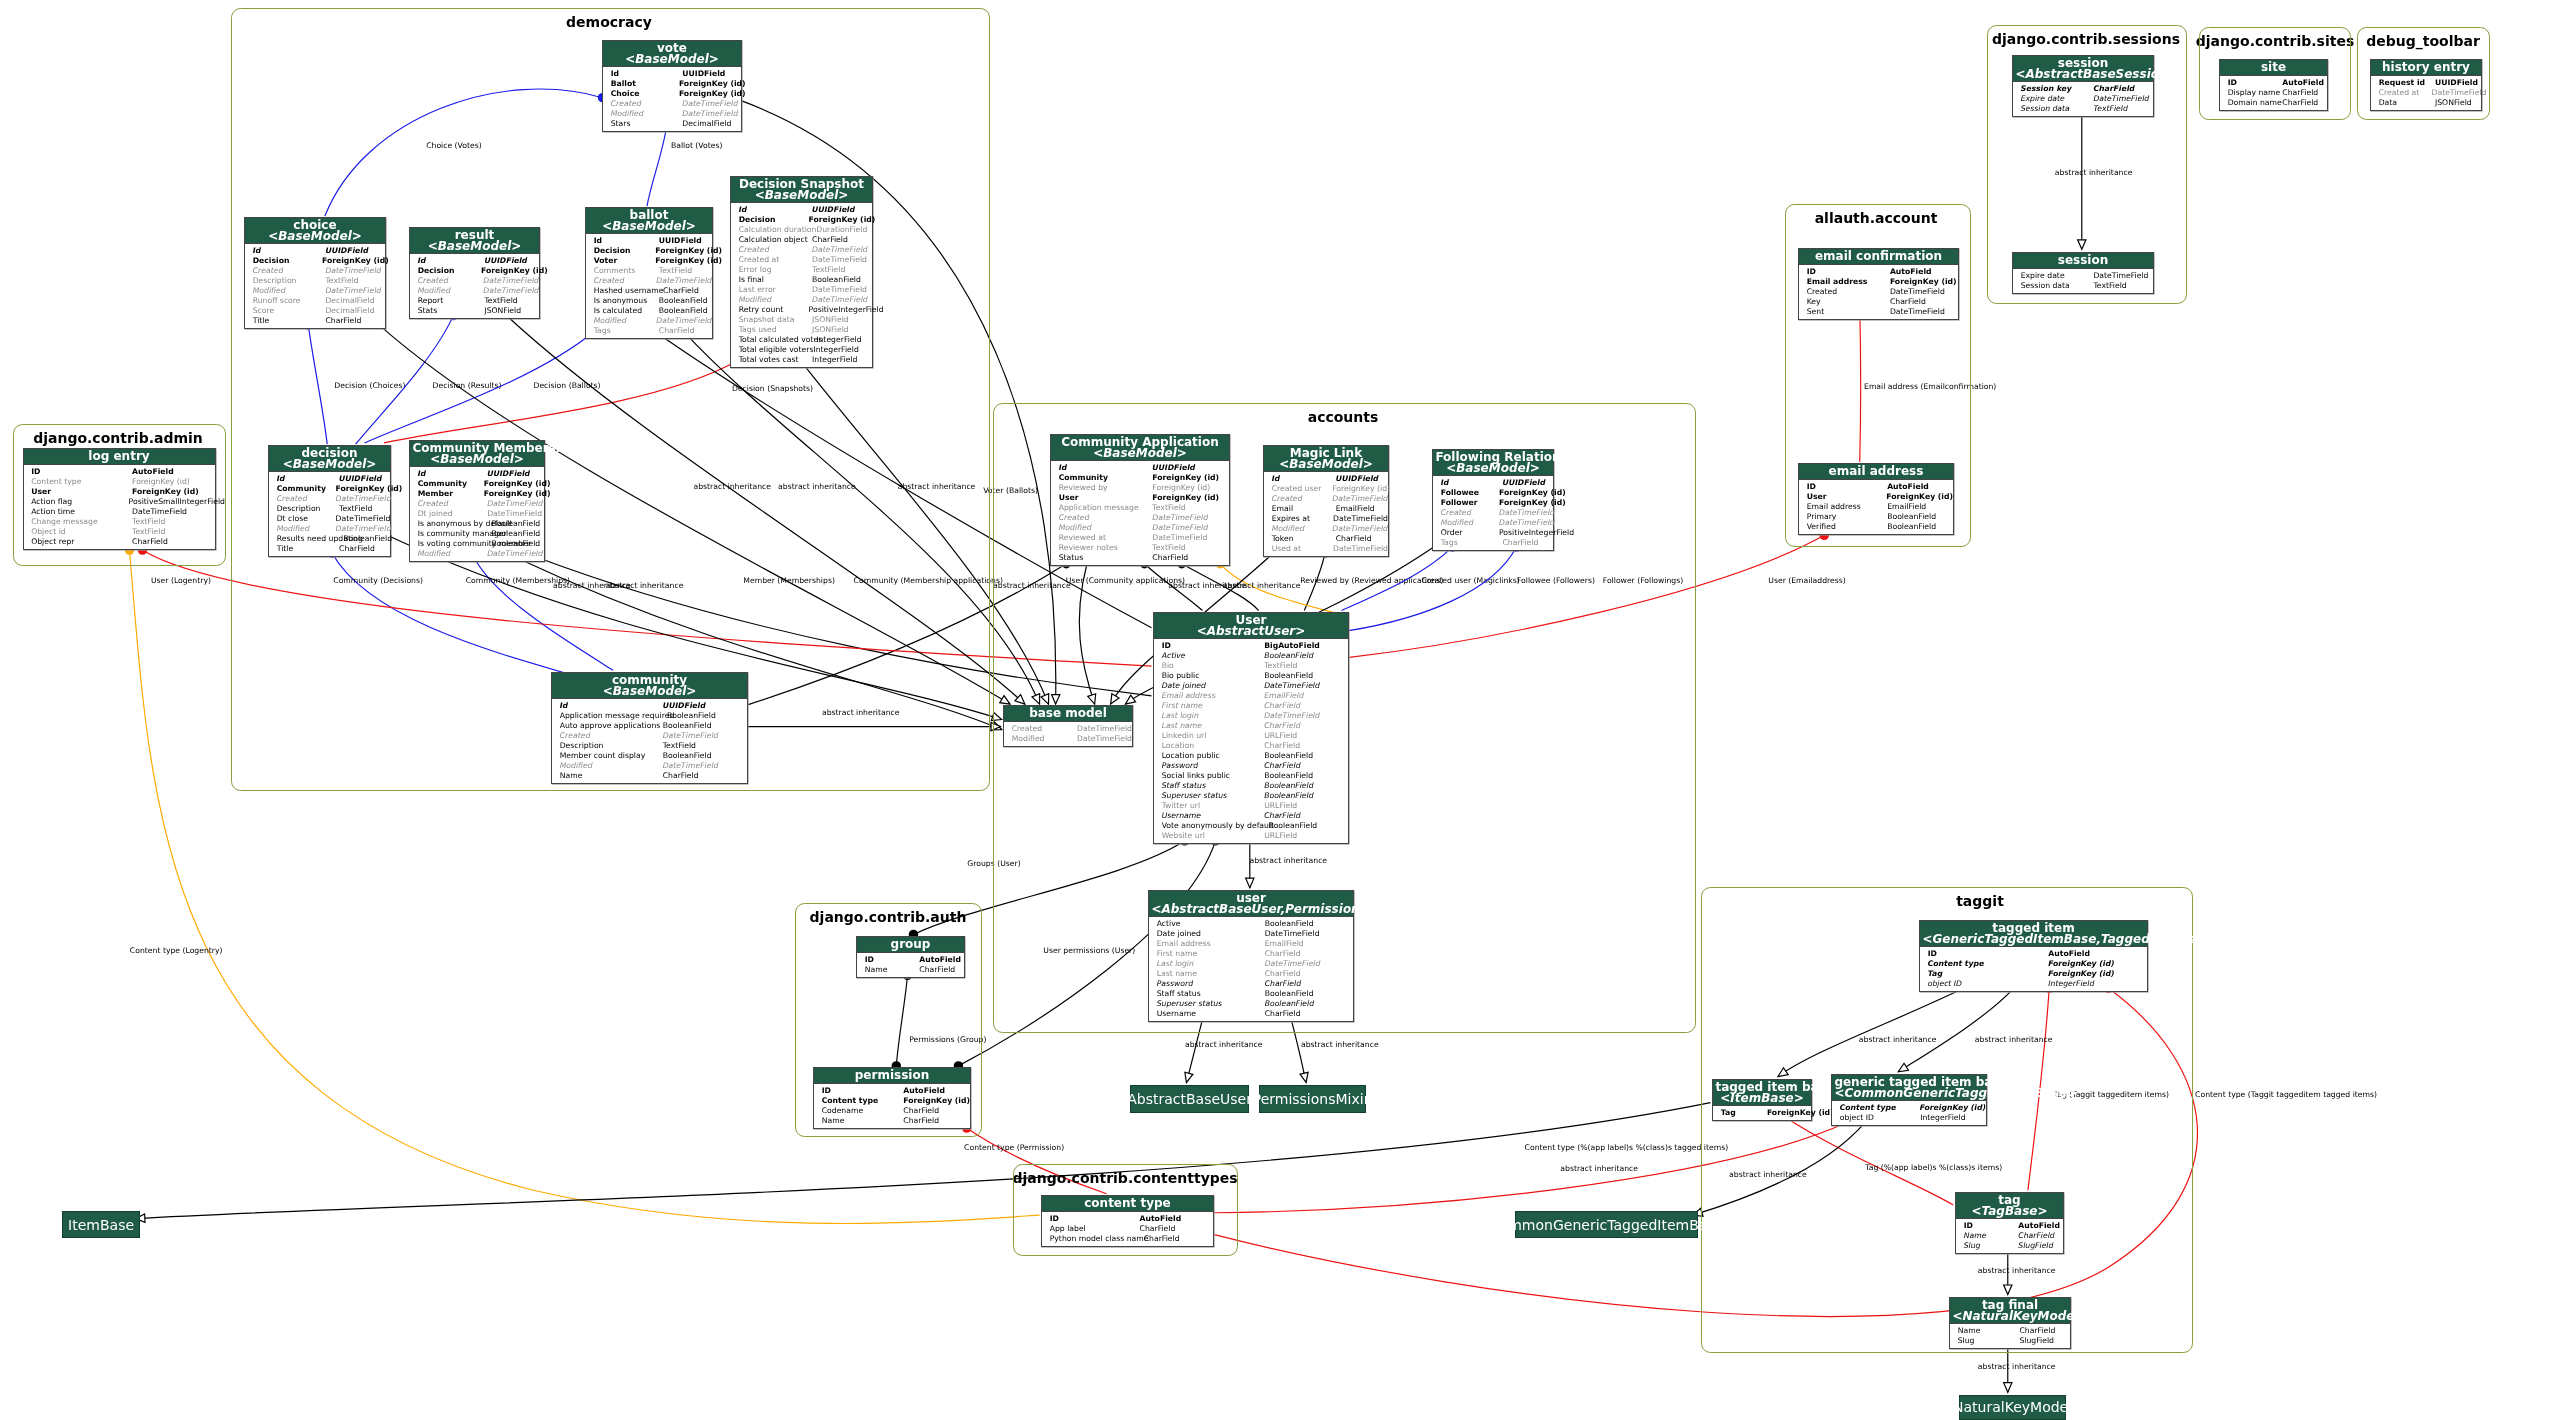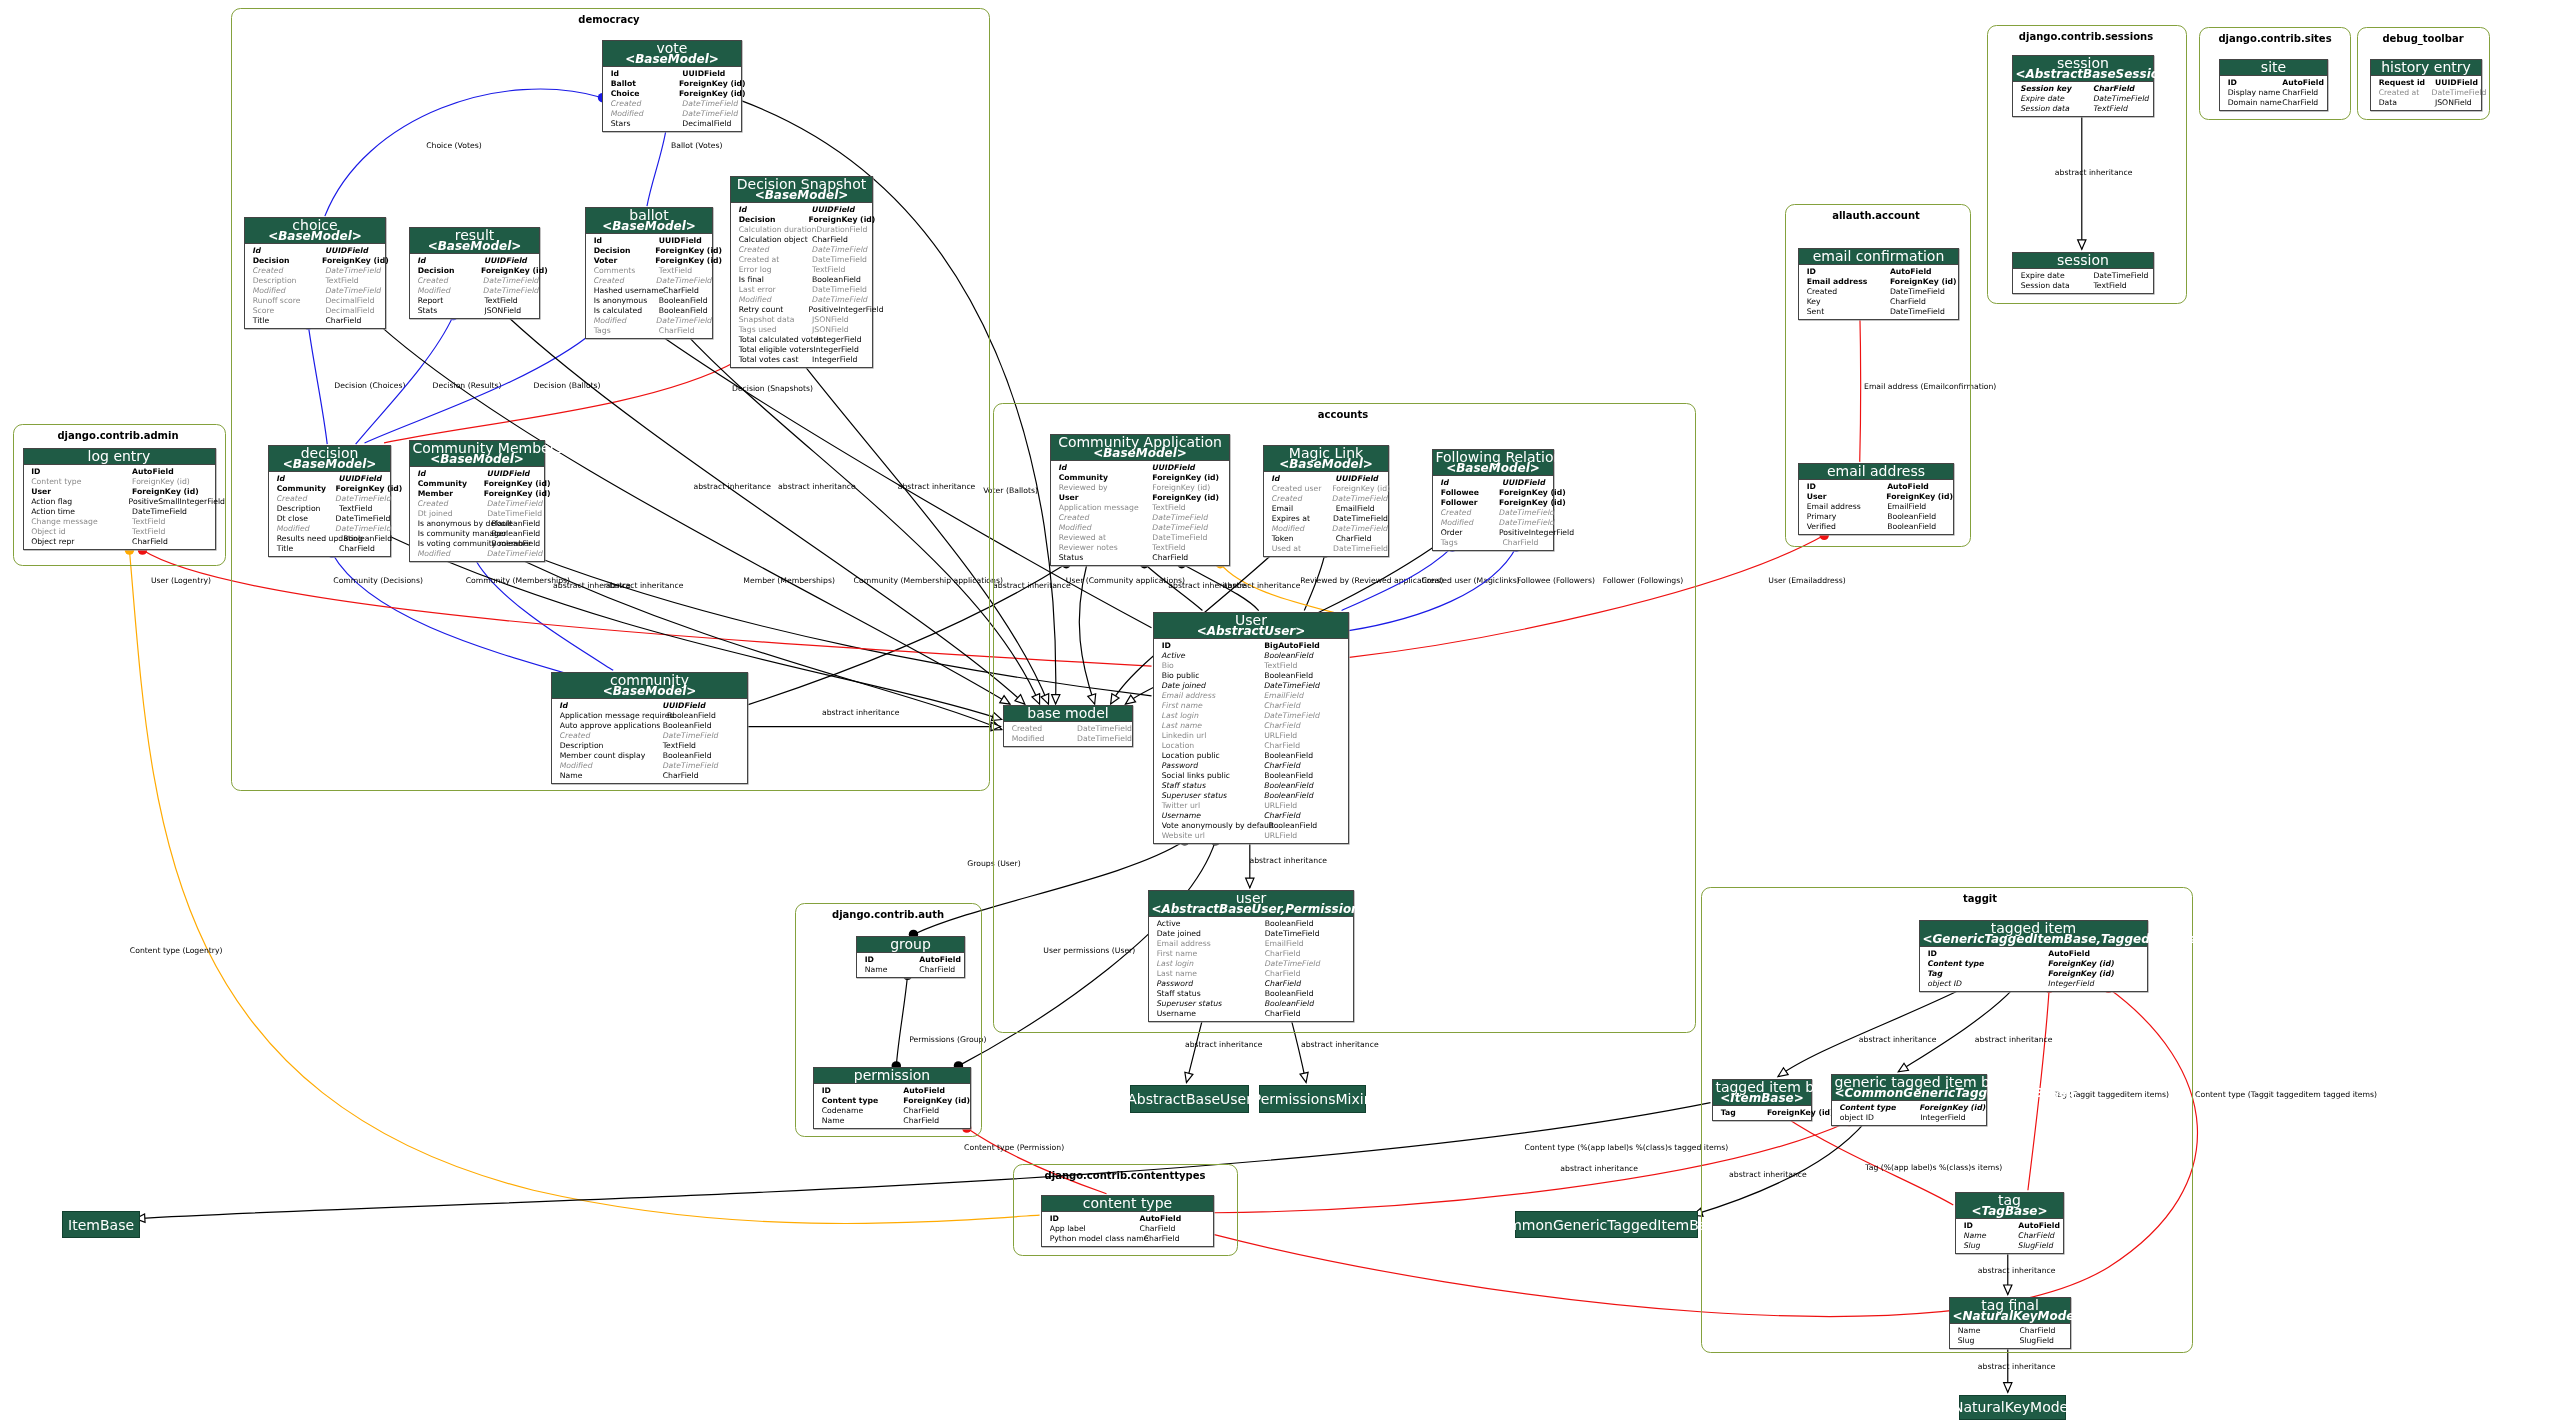--- a/index.html
+++ b/index.html
@@ -1,21 +1,21 @@
 <!DOCTYPE html>
 <html style="font-size:9.5px"><head>
 <meta charset="utf-8">
 <style>
   html,body{margin:0;padding:0;background:#ffffff;font-family:"DejaVu Sans",sans-serif;}
   #canvas{position:relative;width:2576px;height:1420px;background:#fff;overflow:hidden;}
   .cluster{position:absolute;border:1.2px solid #84a13d;border-radius:9.5px;background:transparent;}
-  .cluster-label{position:absolute;font-weight:bold;font-size:10px;color:#000;transform:translateX(-50%);white-space:nowrap;}
+  .cluster-label{position:absolute;font-weight:bold;font-size:14px;color:#000;transform:translateX(-50%);white-space:nowrap;}
   .model{position:absolute;background:#fff;border:1.2px solid #444;box-shadow:0.6px 0.6px 0 #999;}
   .model-header{background:#1f5b45;color:#fff;text-align:center;padding:1.8px 2.4px 2.4px 2.4px;border-bottom:1.2px solid #444;}
-  .model-title{font-weight:normal;font-size:14px;line-height:10.7px;white-space:nowrap;}
+  .model-title{font-weight:bold;font-size:12px;line-height:10.7px;white-space:nowrap;}
   .model-stereo{font-weight:bold;font-style:italic;font-size:12px;line-height:10px;white-space:nowrap;}
   .rows{padding:1.8px 0 2.4px 0;}
   .row{display:flex;font-size:7.7px;line-height:10px;}
   .row .fname{padding-left:7.7px;width:55%;white-space:nowrap;}
   .row .ftype{width:45%;white-space:nowrap;}
   .s-n{color:#000;}
   .s-b{color:#000;font-weight:bold;}
   .s-bi{color:#000;font-weight:bold;font-style:italic;}
   .s-i{color:#000;font-style:italic;}
   .s-g{color:#8a8a8a;}

